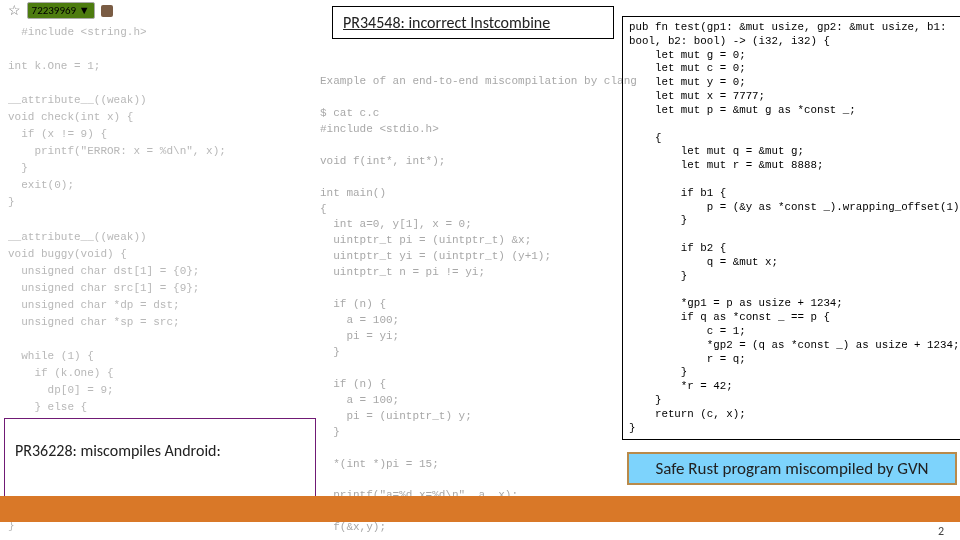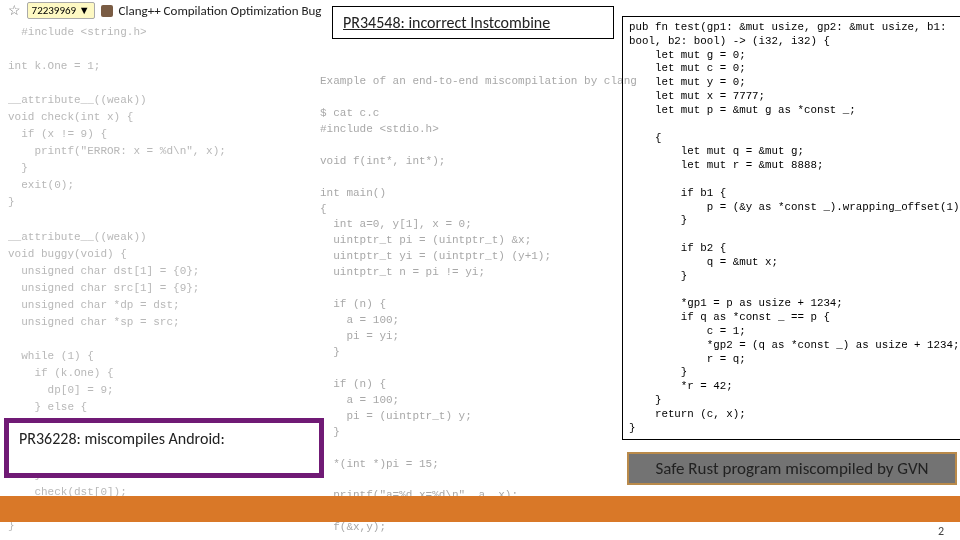--- a/index.html
+++ b/index.html
@@ -1,40 +1,39 @@
 <!DOCTYPE html>
 <html><head>
 <meta charset="utf-8">
 <style>
 html,body{margin:0;padding:0;width:960px;height:540px;font-family:Calibri,Arial,sans-serif;background:#fff;overflow:hidden}
 .slide{position:relative;width:960px;height:540px}
 .orange-bar{position:absolute;left:0;bottom:18px;width:960px;height:26px;background:#d97828}
 .page-num{position:absolute;right:16px;bottom:2px;font-size:12px;color:#444}
 .top-callout{position:absolute;left:332px;top:6px;width:260px;padding:6px 10px;border:1px solid #000;background:#fff;font-size:16px;color:#222;line-height:1.2}
 .top-callout u{text-decoration:underline}
-.left-callout{position:absolute;left:4px;top:418px;width:290px;padding:6px 10px;border:5px solid #701a75;background:#fff;font-size:16px;color:#222;line-height:1.2}
-.right-callout{position:absolute;left:627px;top:452px;width:310px;padding:4px 8px;border:2px solid #b98a4a;background:#737373;font-size:17px;color:#222;text-align:center}
+.left-callout{position:absolute;left:4px;top:418px;width:290px;padding:22px 10px;border:1px solid #701a75;background:#fff;font-size:16px;color:#222;line-height:1.2}
+.right-callout{position:absolute;left:627px;top:452px;width:310px;padding:4px 8px;border:2px solid #b98a4a;background:#7dd3fc;font-size:17px;color:#222;text-align:center}
 .bug-header{position:absolute;left:8px;top:2px;display:flex;align-items:center;gap:6px;font-size:12px}
 .star{color:#777;font-size:14px}
-.bug-id{border:1px solid #aaa;border-radius:2px;padding:1px 4px;font-size:11px;background:#fef9c3}
+.bug-id{border:1px solid #aaa;border-radius:2px;padding:1px 4px;font-size:11px;background:#4d7c0f}
 .chip{display:inline-block;width:12px;height:12px;background:#7a5c44;border-radius:2px}
 .bug-title{font-size:13px;color:#222}
 .left-faded{position:absolute;left:8px;top:24px;width:300px;font-family:Liberation Mono, monospace;font-size:11px;color:#b8b8b8;line-height:1.55;white-space:pre}
 .mid-faded{position:absolute;left:320px;top:74px;width:290px;font-family:"Courier New",monospace;font-size:11px;color:#a8a8a8;line-height:1.45;white-space:pre}
 .rust-code{position:absolute;left:622px;top:16px;width:330px;font-family:"Courier New",monospace;font-size:10.8px;color:#000;line-height:1.28;white-space:pre;border:1px solid #000;padding:4px 6px}
 </style>
 </head>
 <body>
 <div class="slide">
 
 <div class="bug-header">
   <span class="star">☆</span>
   <span class="bug-id">72239969 ▼</span>
   <span class="chip"></span>
-  <span class="bug-title">Clang++ Compilation Optimization Bug</span>
 </div>
 
 <div class="left-faded">  #include &lt;string.h&gt;
 
 int k.One = 1;
 
 __attribute__((weak))
 void check(int x) {
   if (x != 9) {
     printf("ERROR: x = %d\n", x);

